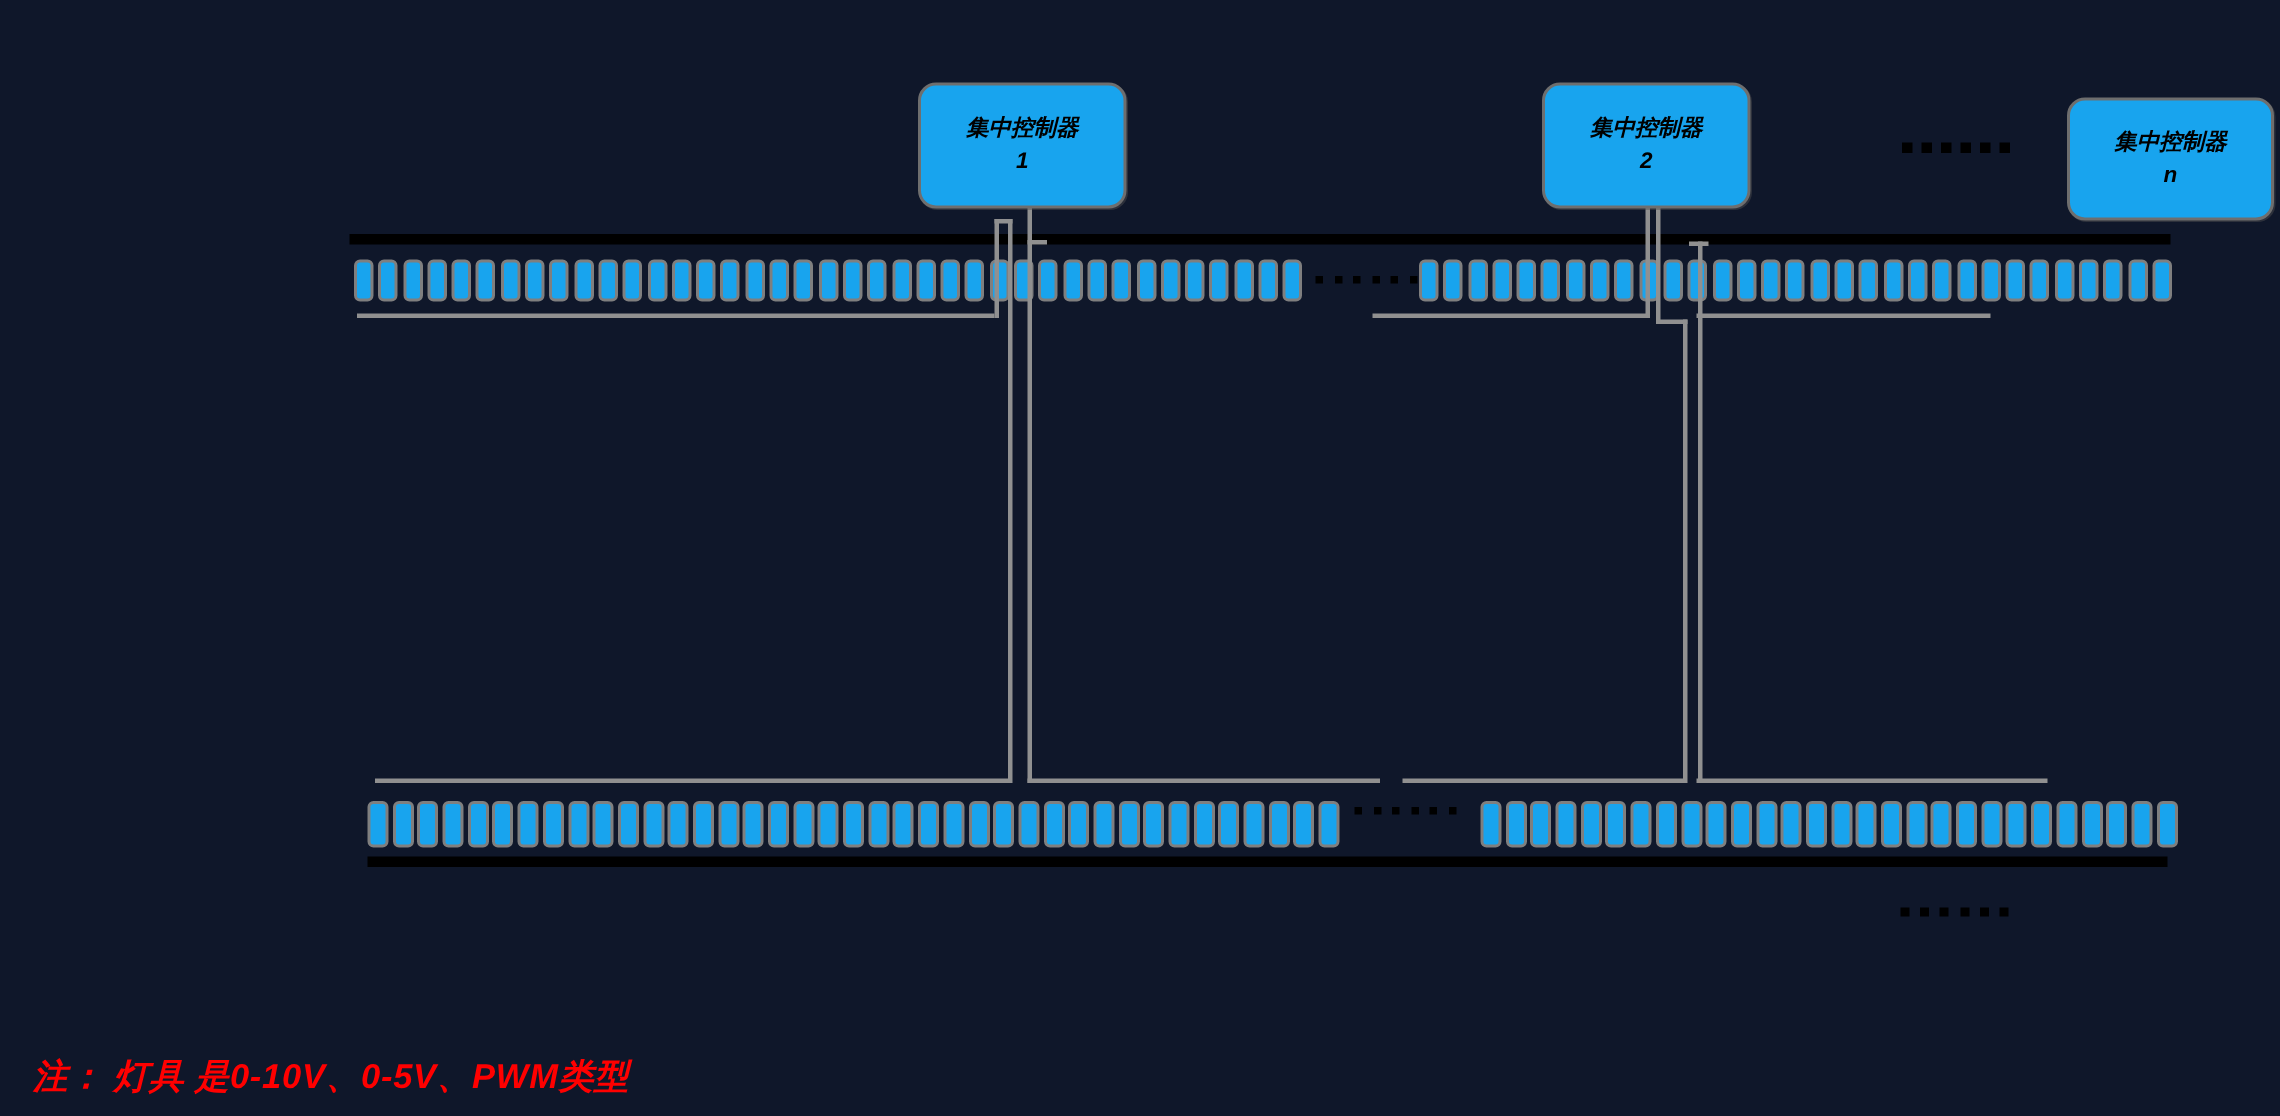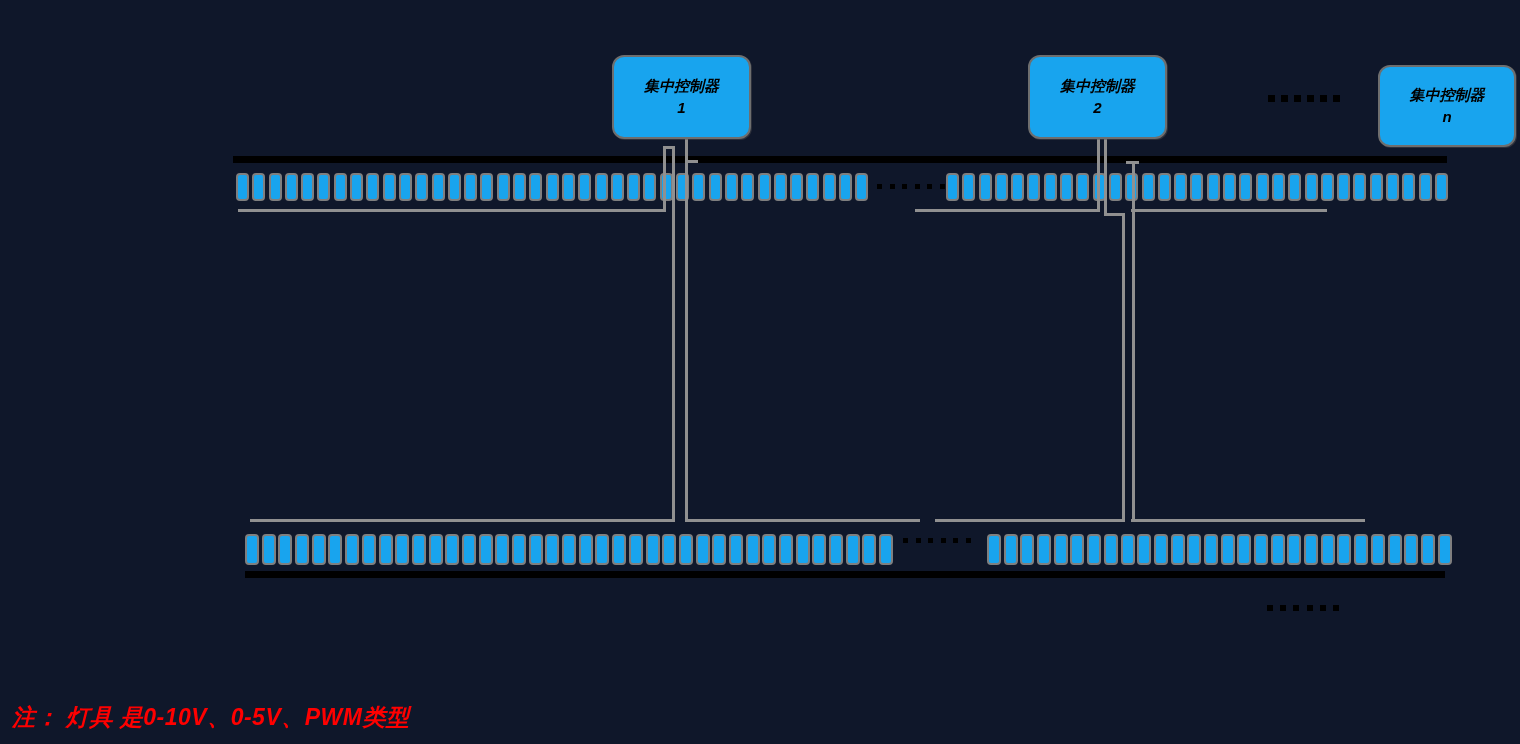--- a/index.html
+++ b/index.html
@@ -42,21 +42,21 @@
   .dot-lg{width:7px;height:7px;}
   .gap-sm{gap:7.5px;}
   .gap-md{gap:7.2px;}
   .gap-lg{gap:6px;}
 
   
   .wire{position:absolute;background:var(--wire-color,#909090);z-index:5;}
 
   
   .note{
-    position:absolute;left:12px;top:702px;
+    position:absolute;left:22px;top:702px;
     font-size:23px;font-weight:bold;color:var(--note-color,#ff0000);
     white-space:nowrap;z-index:7;letter-spacing:.5px;
   }
 </style>
 </head>
 <body>
 
 <div id="stage">
 
   <div class="controller" style="left:612px;top:55px;width:135px;height:80px;">

